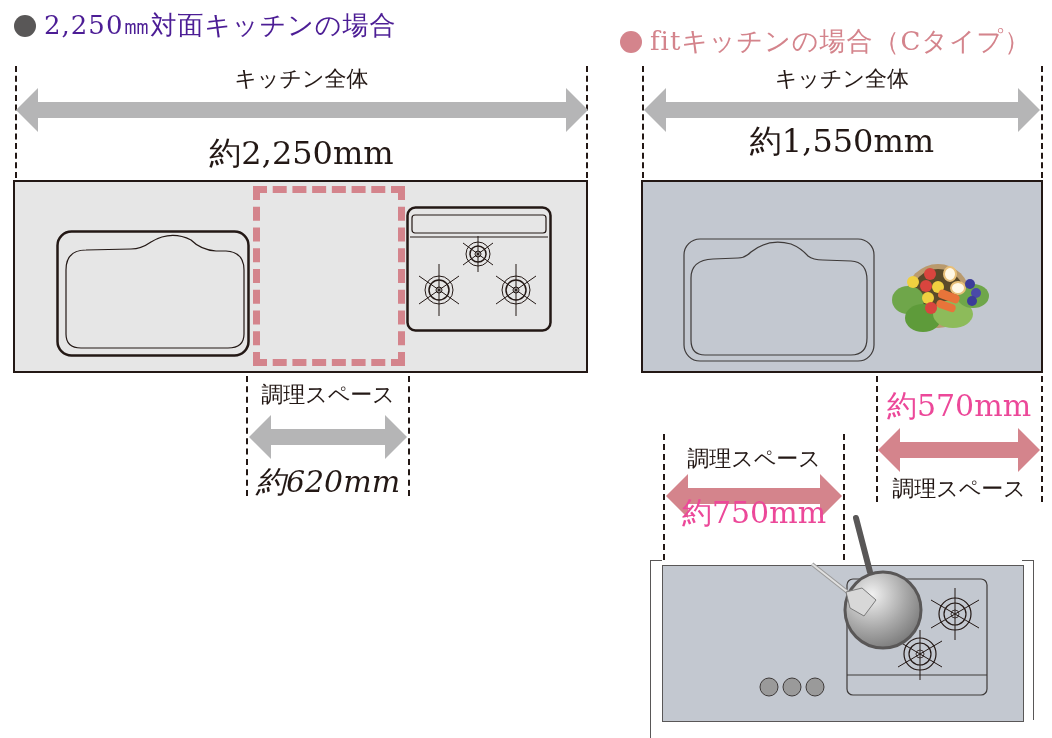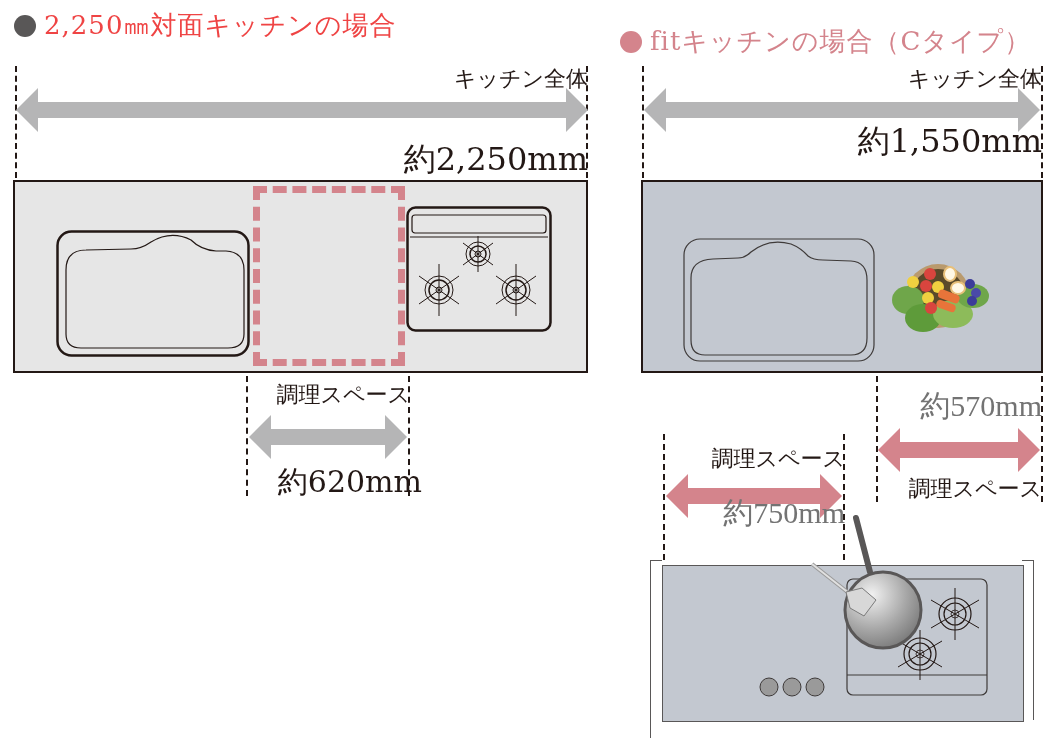--- a/index.html
+++ b/index.html
@@ -2,44 +2,44 @@
 <html><head>
 <meta charset="utf-8">
 <style>
   * { box-sizing: border-box; margin: 0; padding: 0; }
   html, body { width: 1052px; height: 738px; background: #ffffff; overflow: hidden; }
   body { position: relative; font-family: "DejaVu Serif", "Liberation Serif", serif; color: #231815; }
   .abs { position: absolute; }
   .title { font-size: 26px; letter-spacing: 1px; white-space: nowrap; display: flex; align-items: center; }
   .dot { display: inline-block; width: 22px; height: 22px; border-radius: 50%; margin-right: 8px; }
   .vdash { position: absolute; width: 0; border-left: 2px dashed #231815; }
-  .lbl { position: absolute; text-align: right; white-space: nowrap; }
+  .lbl { position: absolute; text-align: center; white-space: nowrap; }
   .lbl-sm { font-size: 22px; }
   .lbl-lg { font-size: 32px; }
-  .pink { color: #737373; font-family: Liberation Serif, serif; }
+  .pink { color: #ec4899; }
   svg { position: absolute; overflow: visible; }
 </style>
 </head>
 <body>
 
-<div class="abs title" style="left:14px; top:8px; color:#ef4444;">
+<div class="abs title" style="left:14px; top:8px; color:#4c1d95;">
   <span class="dot" style="background:#595757;"></span>
   <span>2,250㎜対面キッチンの場合</span>
 </div>
 
 <div class="vdash" style="left:15px; top:66px; height:112px;"></div>
 <div class="vdash" style="left:586px; top:66px; height:112px;"></div>
 
 <div class="lbl lbl-sm" style="left:15px; width:573px; top:64px;">キッチン全体</div>
 
 <svg style="left:16px; top:88px;" width="572" height="44">
   <polygon points="0,22 22,0 22,14 550,14 550,0 572,22 550,44 550,30 22,30 22,44" fill="#b5b5b6"></polygon>
 </svg>
 
-<div class="lbl lbl-lg" style="left:15px; width:573px; top:132px;margin-top:6px;">約2,250mm</div>
+<div class="lbl lbl-lg" style="left:15px; width:573px; top:132px;">約2,250mm</div>
 
 <div class="abs" style="left:13px; top:180px; width:575px; height:193px; background:#e6e6e6; border:2px solid #231815;"></div>
 
 <svg style="left:56px; top:230px;" width="195" height="128">
   <rect x="1.5" y="1.5" width="191" height="124" rx="14" fill="none" stroke="#231815" stroke-width="2.5"></rect>
   <path d="M10,40 Q10,20 30,20 L75,19 Q85,19 95,12 Q115,0 135,10 Q145,20 160,21 L170,21 Q188,22 188,40 L188,104 Q188,118 172,118 L25,118 Q10,118 10,104 Z" fill="none" stroke="#231815" stroke-width="1.2"></path>
 </svg>
 
 <div class="abs" style="left:253px; top:186px; width:152px; height:180px; border:7px dashed #d4848c;"></div>
 
@@ -72,21 +72,21 @@
       <line x1="0" y1="-26" x2="0" y2="26"></line>
   </g>
 </svg>
 
 <div class="vdash" style="left:246px; top:376px; height:120px;"></div>
 <div class="vdash" style="left:408px; top:376px; height:120px;"></div>
 <div class="lbl lbl-sm" style="left:246px; width:164px; top:380px;">調理スペース</div>
 <svg style="left:249px; top:415px;" width="158" height="44">
   <polygon points="0,22 22,0 22,14 136,14 136,0 158,22 136,44 136,30 22,30 22,44" fill="#b5b5b6"></polygon>
 </svg>
-<div class="lbl" style="left:258px; width:164px; top:462px; font-size:30px;">約620mm</div>
+<div class="lbl" style="left:246px; width:164px; top:462px; font-size:30px;font-style:italic;">約620mm</div>
 
 <div class="abs title" style="left:620px; top:24px; color:#d4848c;">
   <span class="dot" style="background:#d4848c;"></span>
   <span>fitキッチンの場合（Cタイプ）</span>
 </div>
 
 <div class="vdash" style="left:642px; top:66px; height:112px;"></div>
 <div class="vdash" style="left:1041px; top:66px; height:112px;"></div>
 
 <div class="lbl lbl-sm" style="left:642px; width:400px; top:64px;">キッチン全体</div>

